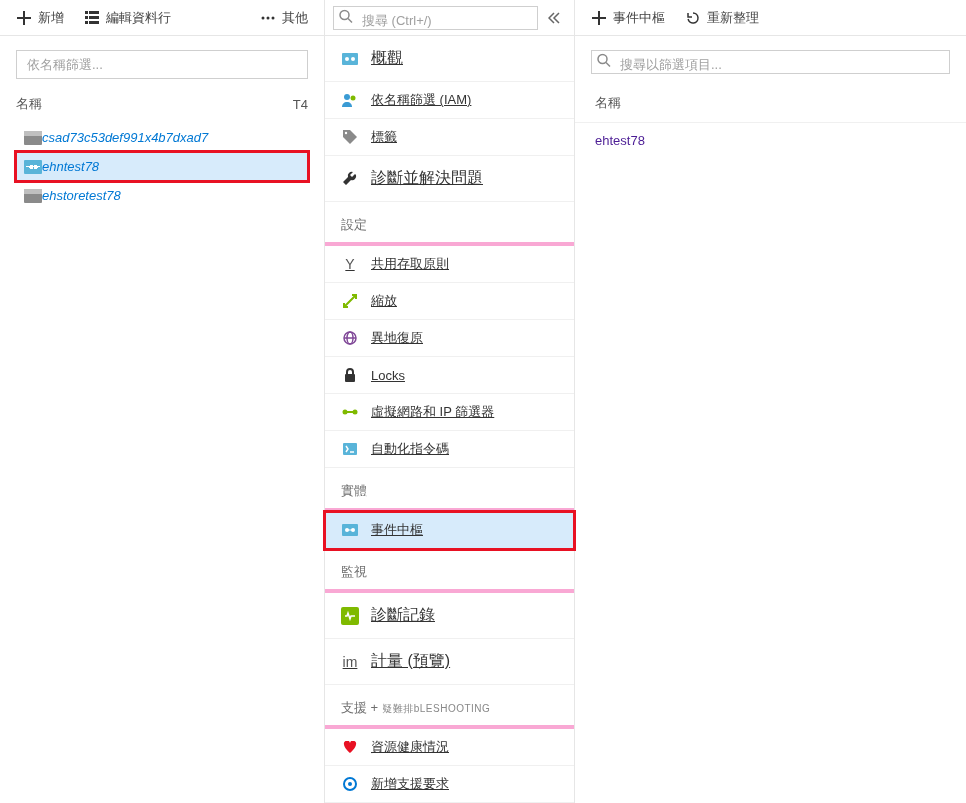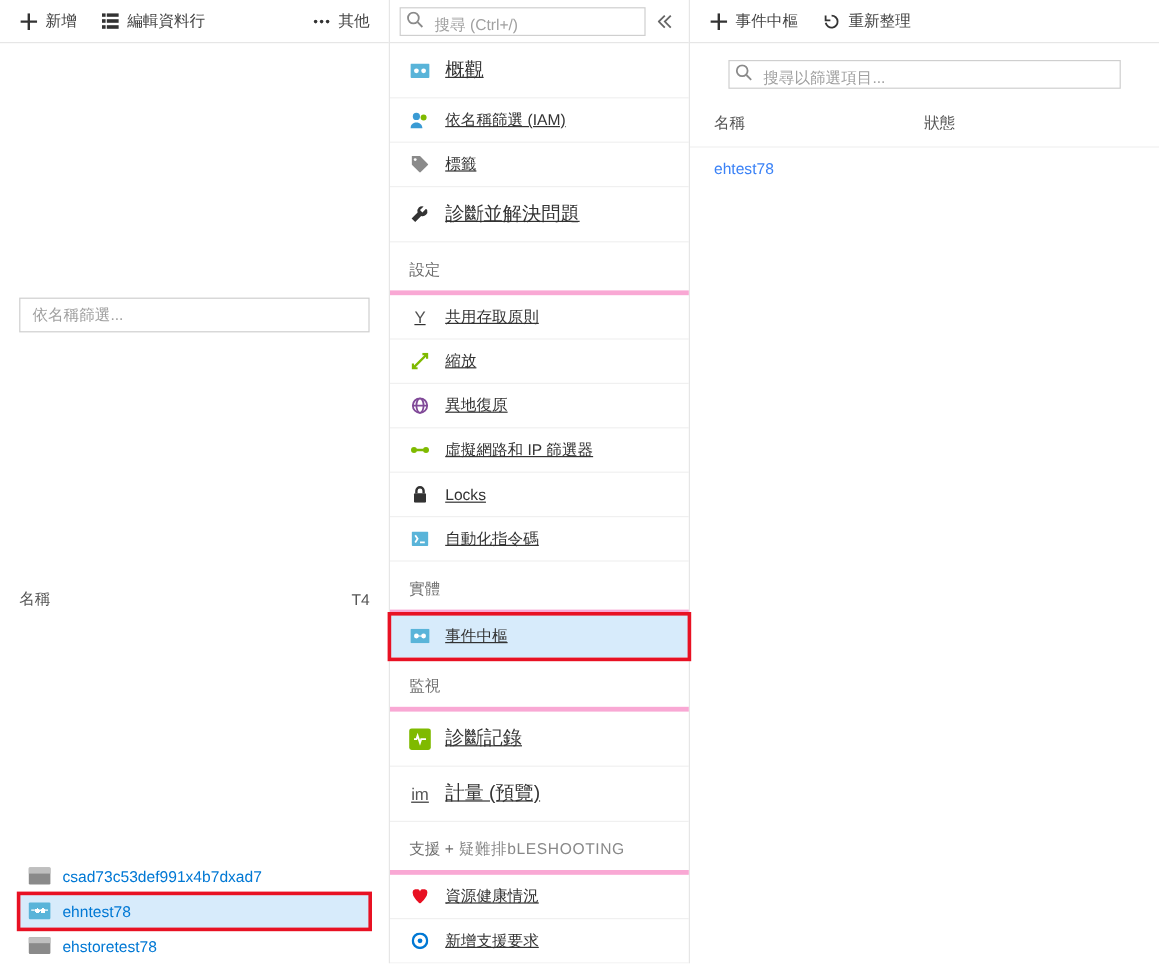--- a/index.html
+++ b/index.html
@@ -15,21 +15,21 @@
   .app {
     display: flex;
     width: 100%;
     height: 100%;
   }
   .col {
     border-right: 1px solid #e6e6e6;
     display: flex;
     flex-direction: column;
   }
-  .col1 { width: 325px; justify-content: space-between; }
+  .col1 { width: 325px; }
   .col2 { width: 250px; }
   .col3 { flex: 1; border-right: none; }
 
   
   .toolbar {
     display: flex;
     align-items: center;
     height: 36px;
     border-bottom: 1px solid #e6e6e6;
     padding: 0 8px;
@@ -48,21 +48,21 @@
   .plus-ico svg, .grid-ico svg, .dots-ico svg, .refresh-ico svg { display:block; }
   .toolbar .spacer { flex: 1; }
   .collapse-btn {
     width: 24px; height: 24px;
     display:flex; align-items:center; justify-content:center;
     color:#666; cursor:pointer;
   }
 
   
   .search-wrap {
-    margin: 14px 32px 10px;
+    margin: 14px 16px 10px;
     position: relative;
   }
   .search-input {
     width: 100%;
     border: 1px solid #cfcfcf;
     padding: 6px 8px 1px 28px;
     font-size: 13px;
     color:#333;
   }
   .search-input::placeholder { color: #a0a0a0; }
@@ -81,24 +81,25 @@
 
   .col1-header {
     display:flex; align-items:center;
     padding: 6px 16px 10px;
     color:#555;
   }
   .col1-header .th-name { flex:1; }
 
   .resource-list { padding: 0 16px; }
   .resource-row {
-    display:flex; align-items:center; gap:10px;
+    display:flex; align-items:center; 
     padding: 7px 8px;
     cursor:pointer;
     color:#0078d4;
+    font-style:italic;
   }
   .resource-row.selected {
     background:#d7ebfb;
   }
   .highlight-red {
     outline: 3px solid #e81123;
     outline-offset: -1px;
   }
   .res-ico {
     width:18px; height:14px;
@@ -144,33 +145,33 @@
   .nav-item.big { font-size:16px; padding:12px 16px; }
   .nav-item.selected {
     background:#d7ebfb;
   }
   .nav-sec {
     padding: 14px 16px 8px;
     color:#6e6e6e;
     font-size:13px;
     border-bottom: 4px solid #f9a8d4;
   }
-  .nav-sec .trb-small { font-size:13px; letter-spacing:0.5px; color:#888; margin-left:4px;}
+  .nav-sec .trb-small { font-size:10px; letter-spacing:0.5px; color:#888; margin-left:4px;}
 
   
   .table-head {
     display:flex;
     padding: 10px 20px;
     color:#555;
     border-bottom:1px solid #f0f0f0;
   }
   .table-row {
     display:flex;
     padding: 10px 20px;
-    color:#3b82f6;
+    color:#4c1d95;
   }
   .c-name { flex: 0 0 175px; }
   .c-state { flex: 1; }
 
   
   .ico-overview { color:#59b4d9; }
   .ico-iam { color:#3a9bd4; }
   .ico-tag { color:#7a7a7a; }
   .ico-wrench { color:#333; }
   .ico-scale { color:#7fba00; }
@@ -322,37 +323,37 @@
           <span class="ni-ico ico-globe">
             <svg width="14" height="14" viewBox="0 0 14 14">
               <circle cx="7" cy="7" r="6" fill="none" stroke="#804998" stroke-width="1.5"></circle>
               <ellipse cx="7" cy="7" rx="3" ry="6" fill="none" stroke="#804998" stroke-width="1.5"></ellipse>
               <line x1="1" y1="7" x2="13" y2="7" stroke="#804998" stroke-width="1.5"></line>
             </svg>
           </span>
           <span>異地復原</span>
         </div>
         <div class="nav-item">
+          <span class="ni-ico ico-lock">
+            <svg width="12" height="14" viewBox="0 0 12 14">
+              <rect x="1" y="6" width="10" height="8" rx="1" fill="#333"></rect>
+              <path d="M3 6V4a3 3 0 0 1 6 0v2" stroke="#333" stroke-width="2" fill="none"></path>
+            </svg>
+          </span>
+          <span>Locks</span>
+        </div>
+        <div class="nav-item">
           <span class="ni-ico ico-vnet">
             <svg width="16" height="12" viewBox="0 0 16 12">
               <circle cx="3" cy="6" r="2.5" fill="#7fba00"></circle>
               <circle cx="13" cy="6" r="2.5" fill="#7fba00"></circle>
               <line x1="5" y1="6" x2="11" y2="6" stroke="#7fba00" stroke-width="2"></line>
             </svg>
           </span>
           <span>虛擬網路和 IP 篩選器</span>
-        </div>
-        <div class="nav-item">
-          <span class="ni-ico ico-lock">
-            <svg width="12" height="14" viewBox="0 0 12 14">
-              <rect x="1" y="6" width="10" height="8" rx="1" fill="#333"></rect>
-              <path d="M3 6V4a3 3 0 0 1 6 0v2" stroke="#333" stroke-width="2" fill="none"></path>
-            </svg>
-          </span>
-          <span>Locks</span>
         </div>
         <div class="nav-item">
           <span class="ni-ico ico-script">
             <svg width="14" height="12" viewBox="0 0 14 12">
               <rect width="14" height="12" rx="1" fill="#59b4d9"></rect>
               <path d="M3 3l2 3-2 3M7 9h4" stroke="#fff" stroke-width="1.5" fill="none"></path>
             </svg>
           </span>
           <span>自動化指令碼</span>
         </div>
@@ -428,21 +429,20 @@
         <svg width="14" height="14" viewBox="0 0 14 14">
             <circle cx="5.5" cy="5.5" r="4.5" stroke="currentColor" stroke-width="1.5" fill="none"></circle>
             <line x1="9" y1="9" x2="13" y2="13" stroke="currentColor" stroke-width="1.5"></line>
           </svg>
       </span>
       <input class="search-input" type="text" placeholder="搜尋以篩選項目..." style="">
     </div>
 
     <div class="table-head">
       <div class="c-name">名稱</div>
-      <div class="c-state">狀態</div>
     </div>
     <div id="hub-rows">
         <div class="table-row">
           <div class="c-name">ehtest78</div>
         </div>
       </div>
   </div>
 </div>
 
 </body></html>

